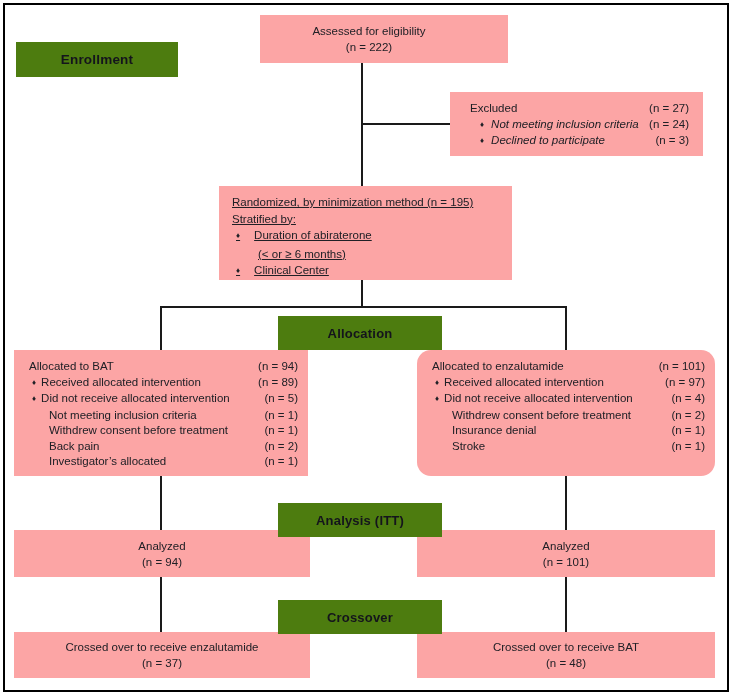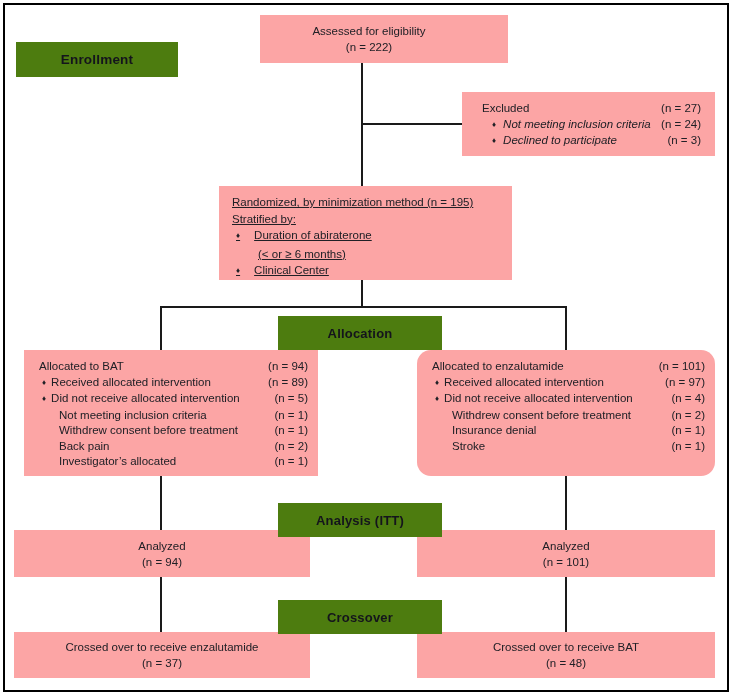--- a/index.html
+++ b/index.html
@@ -11,24 +11,24 @@
   .box { position:absolute; background:#fca5a5; z-index:2; font-size:11.5px; line-height:15.5px; color:#202026; }
   .label { position:absolute; background:#4d7c0f; z-index:3; display:flex; align-items:center; justify-content:center;
            font-weight:bold; font-size:13px; color:#14141c; letter-spacing:.2px; }
   .center { display:flex; flex-direction:column; align-items:center; justify-content:center; text-align:center; }
   .brow { display:flex; justify-content:space-between; white-space:nowrap; }
   .bullet { font-size:8px; margin-right:6px; position:relative; top:-1px; }
 
   
   #assessed   { left:260px; top:15px;  width:248px; height:48px; padding-right:30px; line-height:16px; }
   #enrollment { left:16px;  top:42px;  width:162px; height:35px; font-size:13.5px; }
-  #excluded   { left:462px; top:92px;  width:253px; height:64px; padding:9px 14px 0 20px; }
+  #excluded   { left:450px; top:92px;  width:253px; height:64px; padding:9px 14px 0 20px; }
   #randomized { left:219px; top:186px; width:293px; height:94px; padding:8px 10px 0 13px; line-height:16.5px;text-decoration:underline; }
   #allocation-label { left:278px; top:316px; width:164px; height:34px; }
-  #alloc-left  { left:14px;  top:350px; width:294px; height:126px; padding:9px 10px 0 15px;margin-left:10px; }
+  #alloc-left  { left:14px;  top:350px; width:294px; height:126px; padding:9px 10px 0 15px; }
   #alloc-right { left:417px; top:350px; width:298px; height:126px; padding:9px 10px 0 15px;border-radius:14px; }
   #analysis-label { left:278px; top:503px; width:164px; height:34px; }
   #analyzed-left  { left:14px;  top:530px; width:296px; height:47px; line-height:16px; }
   #analyzed-right { left:417px; top:530px; width:298px; height:47px; line-height:16px; }
   #crossover-label { left:278px; top:600px; width:164px; height:34px; }
   #crossover-left  { left:14px;  top:632px; width:296px; height:46px; line-height:16px; }
   #crossover-right { left:417px; top:632px; width:298px; height:46px; line-height:16px; }
 
   
   .box-excluded .r1 .cl { padding-left:10px;font-style:italic; }

